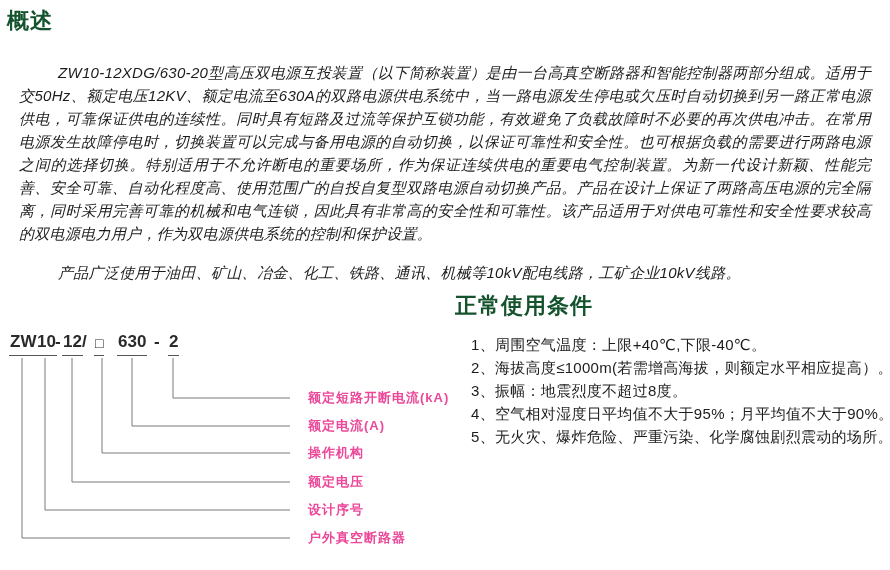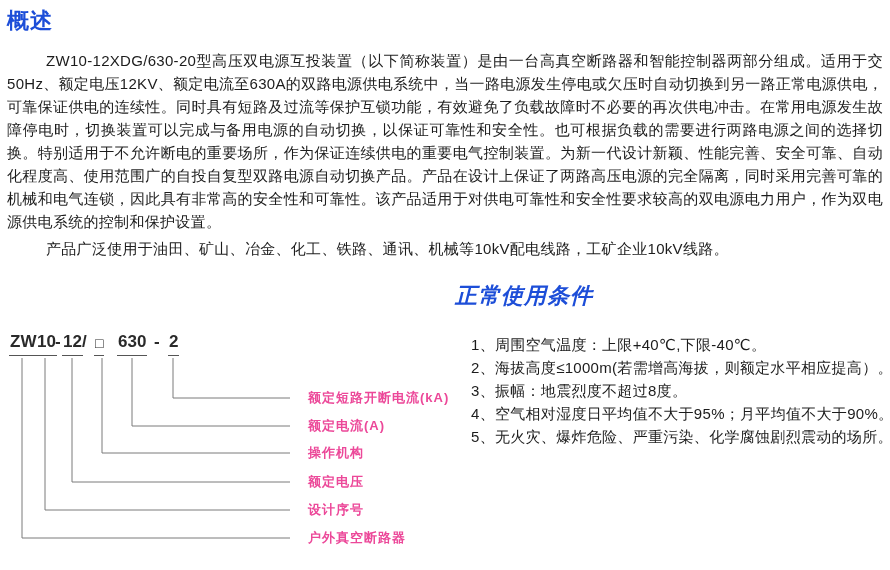--- a/index.html
+++ b/index.html
@@ -2,27 +2,27 @@
 <html><head>
 <meta charset="utf-8">
 <style>
   html,body { margin:0; padding:0; background:#ffffff; }
   .page {
     position:relative; width:890px; height:570px; background:#ffffff;
     font-family:"Liberation Sans","DejaVu Sans",sans-serif;
     color:#1c1c1c; overflow:hidden;
   }
   .sec-heading {
-    position:absolute; margin:0; font-weight:bold; color:#1d4ed8;
+    position:absolute; margin:0; font-weight:bold; color:#14532d;
     font-size:22px; letter-spacing:1px; white-space:nowrap;
   }
   .overview-body { position:absolute; left:3px; right:3px; top:45px; }
   .overview-body p {
-    margin:4px; font-size:15px; line-height:23px; text-align:justify;
-    text-indent:2.6em; letter-spacing:0.3px;
+    margin:16px; font-size:15px; line-height:23px; text-align:justify;
+    text-indent:2.6em; letter-spacing:0.3px;font-style:italic;
   }
   
   .diagram { position:absolute; left:0; top:330px; width:450px; height:240px;font-weight:bold; }
   .diagram svg { position:absolute; left:0; top:0; }
   .mpart, .msep {
     position:absolute; top:2px; font-size:17px; color:#2a2a2a; line-height:20px;
   }
   .mpart { border-bottom:1px solid #555; padding:0 1px 3px 1px; }
   .msep { padding-bottom:3px; }
   .mpart.square { font-size:14px; top:4px; line-height:18px; }
@@ -43,21 +43,21 @@
 <div class="page">
 
   <h1 class="sec-heading" style="left:7px; top:6px;">概述</h1>
 
   <div class="overview-body">
     <p>ZW10-12XDG/630-20型高压双电源互投装置（以下简称装置）是由一台高真空断路器和智能控制器两部分组成。适用于交50Hz、额定电压12KV、额定电流至630A的双路电源供电系统中，当一路电源发生停电或欠压时自动切换到另一路正常电源供电，可靠保证供电的连续性。同时具有短路及过流等保护互锁功能，有效避免了负载故障时不必要的再次供电冲击。在常用电源发生故障停电时，切换装置可以完成与备用电源的自动切换，以保证可靠性和安全性。也可根据负载的需要进行两路电源之间的选择切换。特别适用于不允许断电的重要场所，作为保证连续供电的重要电气控制装置。为新一代设计新颖、性能完善、安全可靠、自动化程度高、使用范围广的自投自复型双路电源自动切换产品。产品在设计上保证了两路高压电源的完全隔离，同时采用完善可靠的机械和电气连锁，因此具有非常高的安全性和可靠性。该产品适用于对供电可靠性和安全性要求较高的双电源电力用户，作为双电源供电系统的控制和保护设置。</p>
     <p>产品广泛使用于油田、矿山、冶金、化工、铁路、通讯、机械等10kV配电线路，工矿企业10kV线路。</p>
   </div>
 
 
-  <h2 class="sec-heading" style="left:455px; top:281px;font-style:italic;">正常使用条件</h2>
+  <h2 class="sec-heading" style="left:455px; top:291px;">正常使用条件</h2>
 
   <div class="diagram">
 
     <svg width="450" height="240" viewBox="0 0 450 240">
       <g stroke="#7a7a7a" stroke-width="1" fill="none">
         <polyline points="22,28 22,208 290,208"></polyline>
         <polyline points="45,28 45,180 290,180"></polyline>
         <polyline points="72,28 72,152 290,152"></polyline>
         <polyline points="102,28 102,123 290,123"></polyline>
         <polyline points="132,28 132,96 290,96"></polyline>

